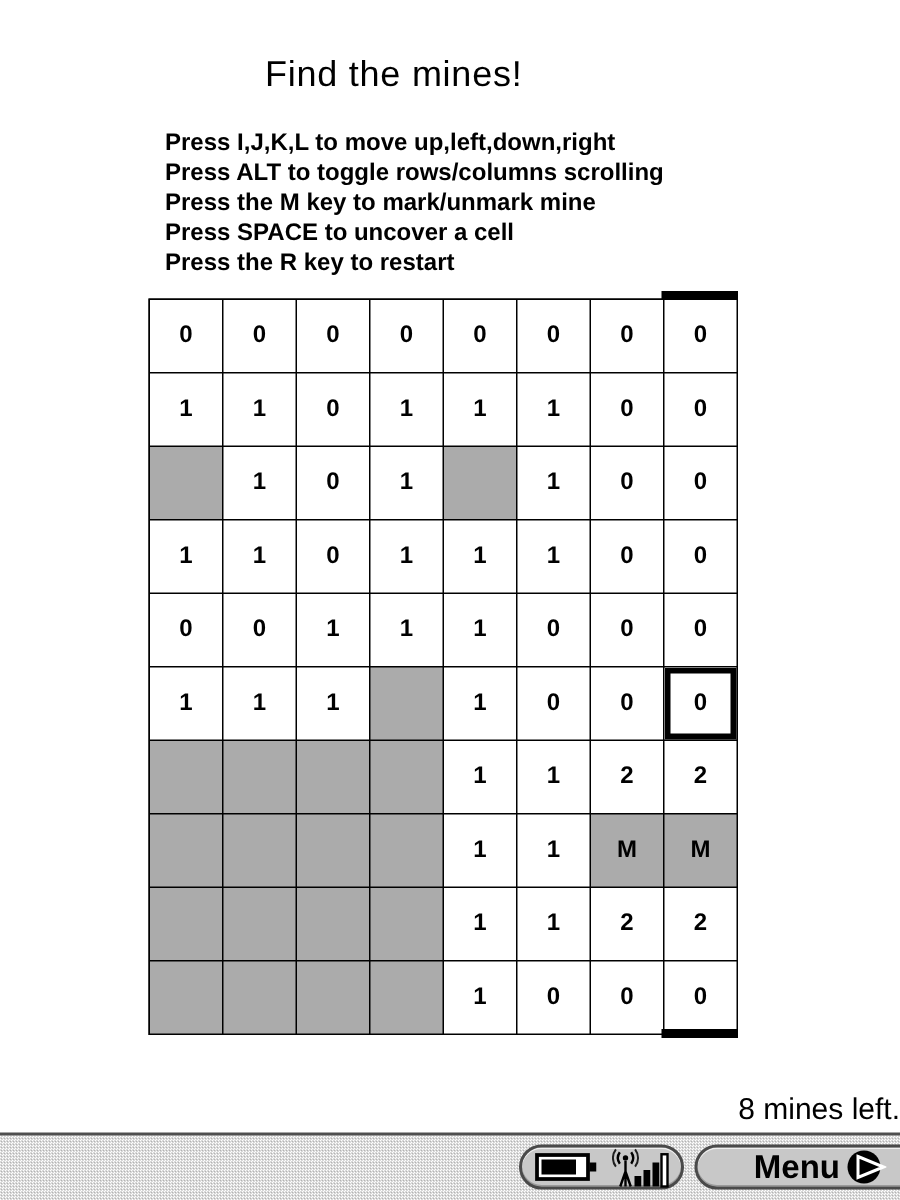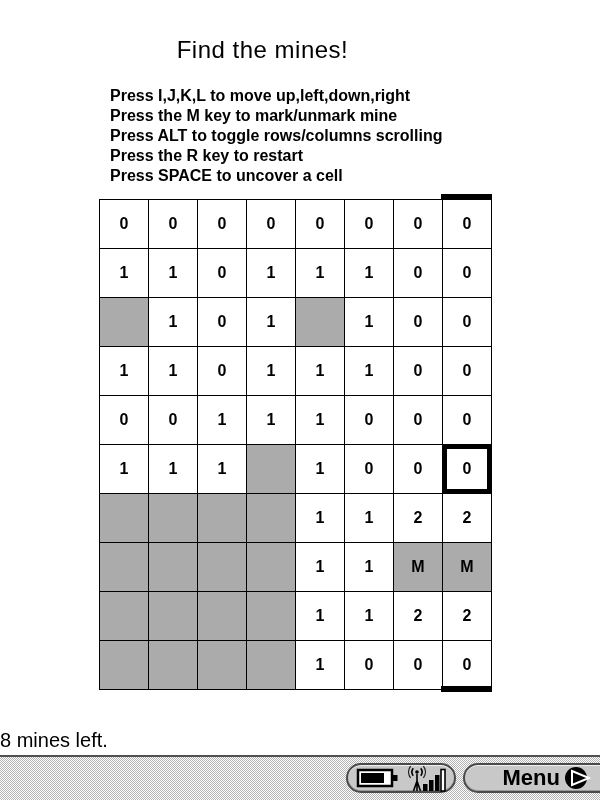--- a/index.html
+++ b/index.html
@@ -49,21 +49,21 @@
   .cell.covered, .cell.marked { background: var(--covered, #ababab); }
   .cell.cursor { box-shadow: inset 0 0 0 4px var(--cursor, #000); }
   .col-marker {
     position: absolute;
     background: #000;
     height: 6px;
   }
   .status {
     position: absolute;
     top: 729px; left: 0; width: 600px;
-    text-align: left;
+    text-align: right;
     font-size: 20px;
   }
   .bottombar {
     position: absolute;
     left: 0; bottom: 0;
     width: 600px; height: 45px;
     border-top: 2px solid #4f4f4f;
     background: repeating-conic-gradient(var(--dither, #b3b3b3) 0% 25%, #ffffff 0% 50%);
     background-size: 2px 2px;
   }
@@ -99,24 +99,24 @@
   }
   svg { display: block; }
 </style>
 </head>
 <body>
 
 <div class="title">Find the mines!</div>
 
 <div class="instructions">
     <div>Press I,J,K,L to move up,left,down,right</div>
+    <div>Press ALT to toggle rows/columns scrolling</div>
     <div>Press the M key to mark/unmark mine</div>
-    <div>Press ALT to toggle rows/columns scrolling</div>
+    <div>Press SPACE to uncover a cell</div>
     <div>Press the R key to restart</div>
-    <div>Press SPACE to uncover a cell</div>
   </div>
 
 <div class="col-marker" id="marker-top" style="left: 441px; width: 51px; top: 194px;"></div>
 <div class="grid" id="grid">
     <div class="cell">0</div>
     <div class="cell">0</div>
     <div class="cell">0</div>
     <div class="cell">0</div>
     <div class="cell">0</div>
     <div class="cell">0</div>

